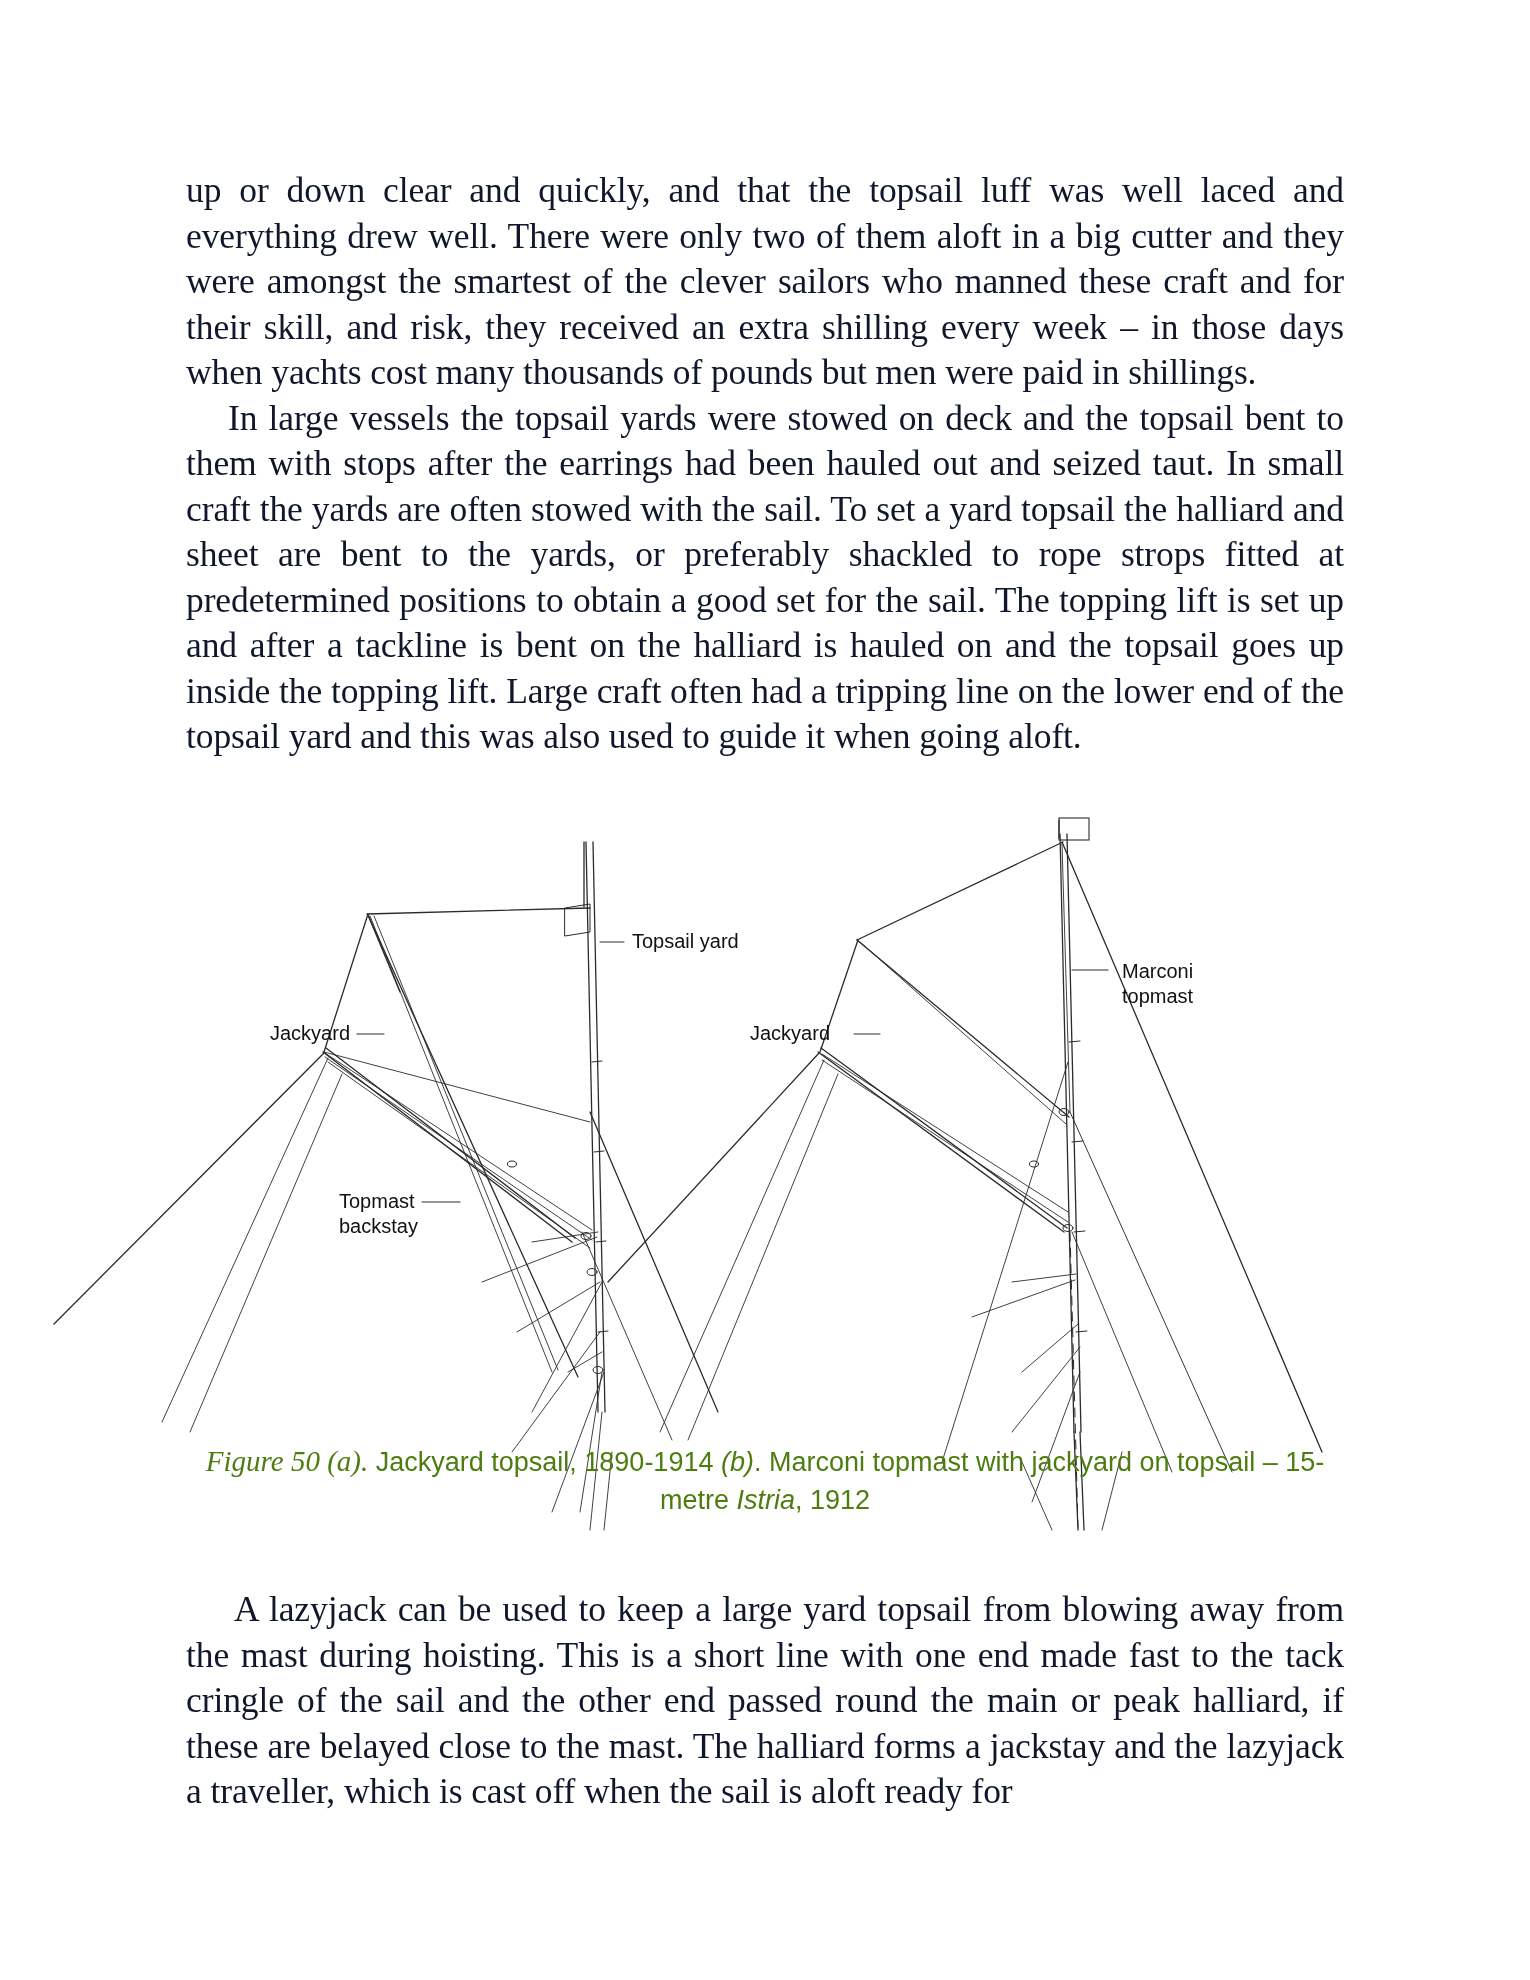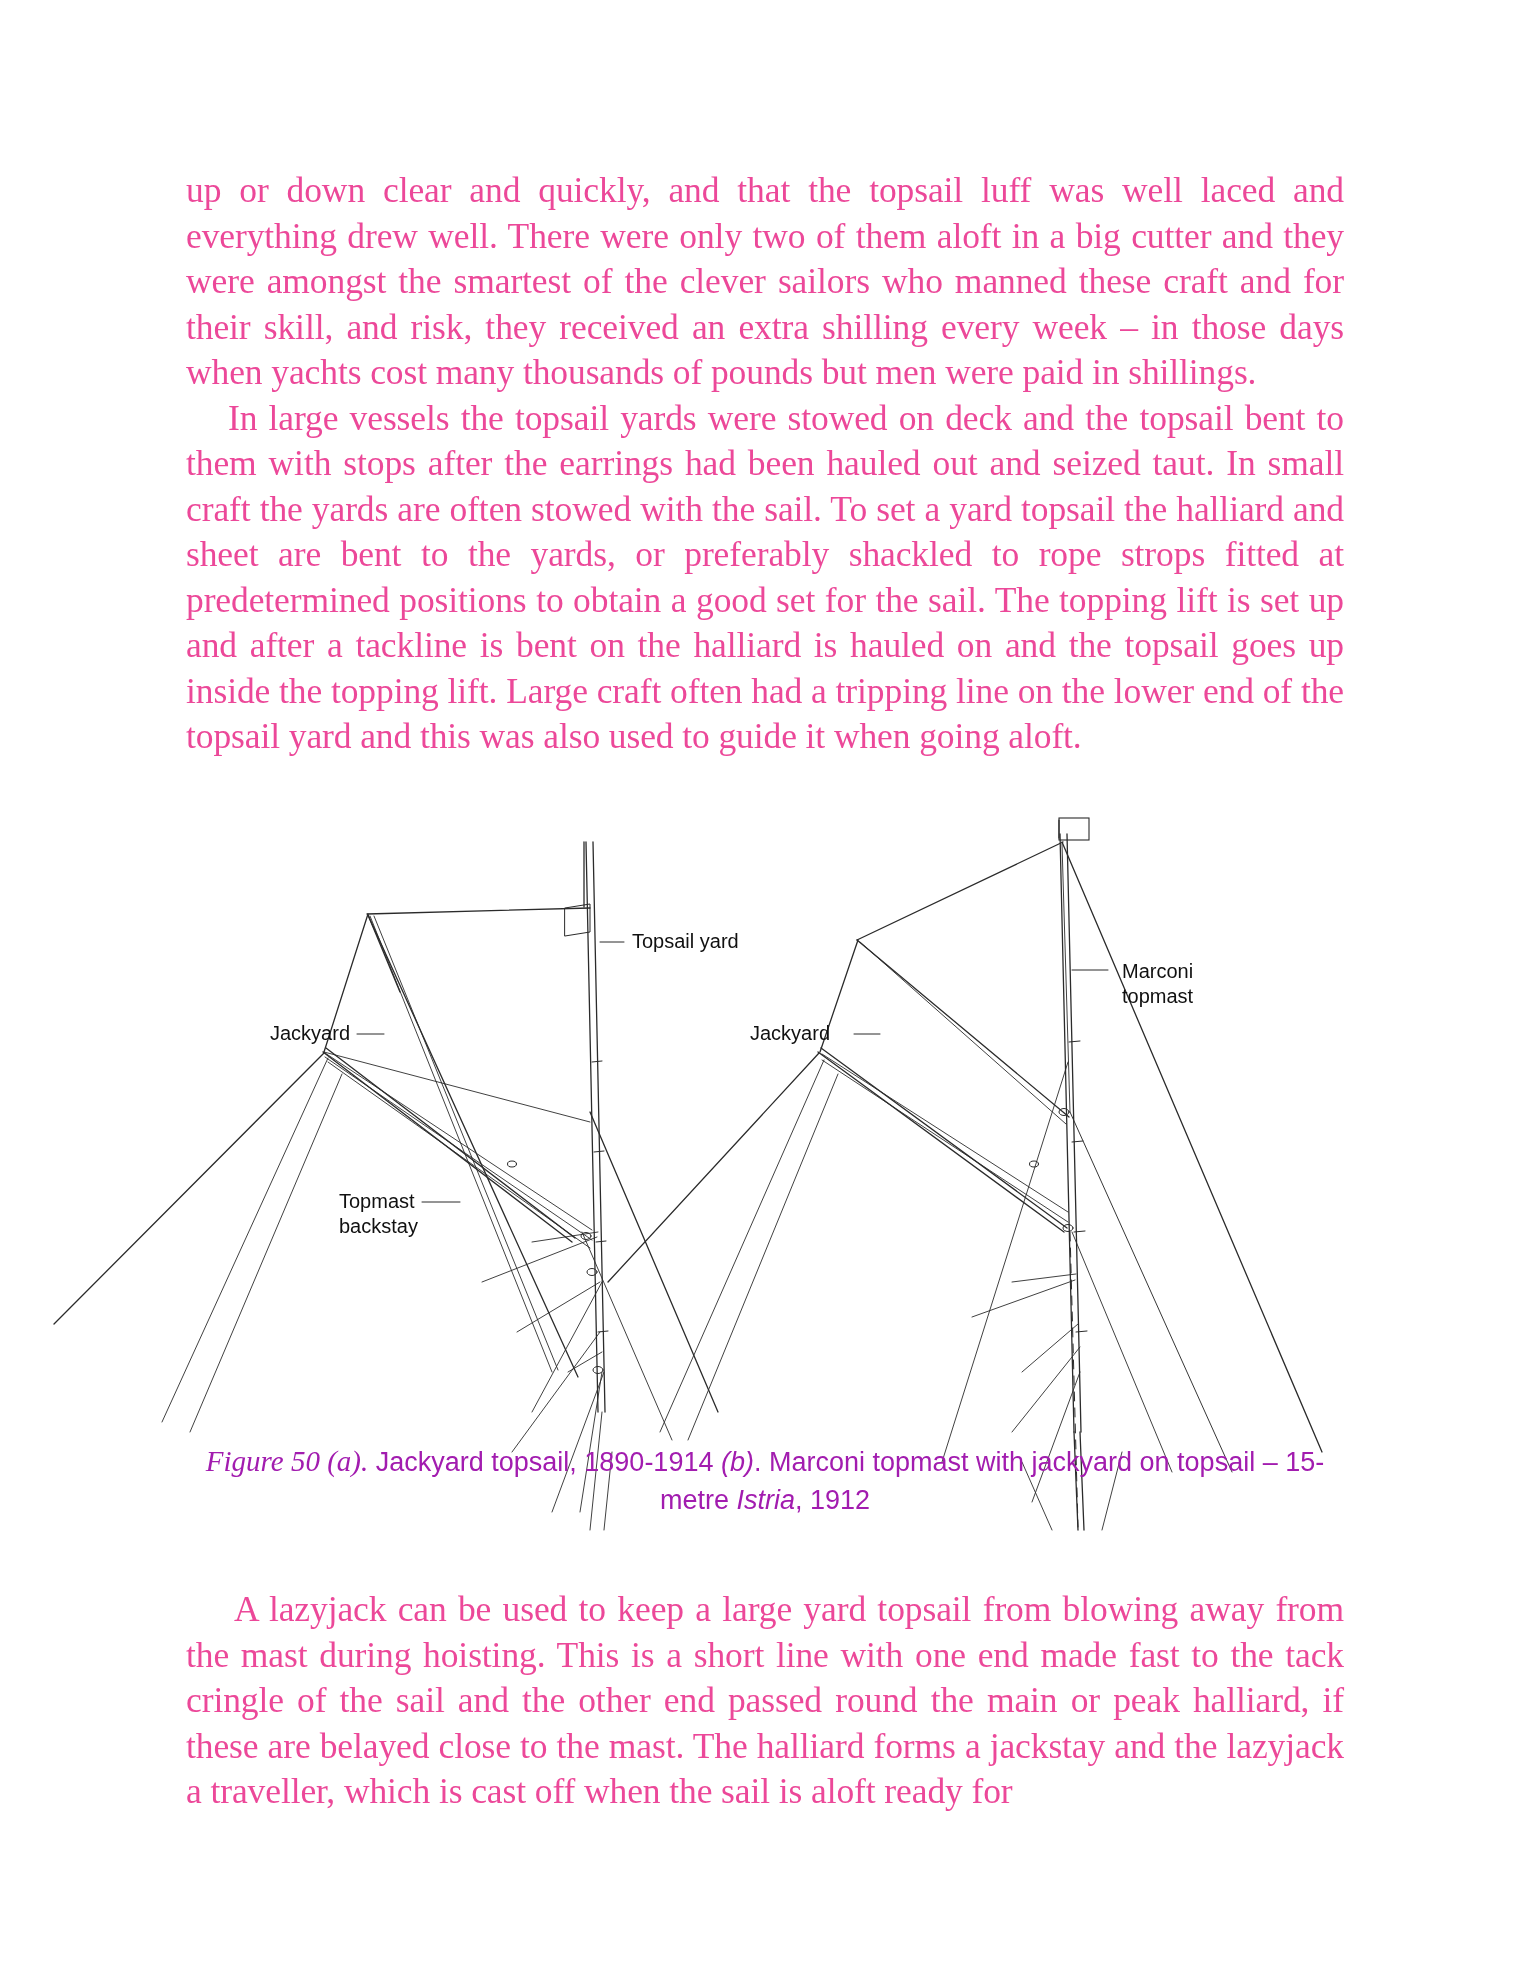--- a/index.html
+++ b/index.html
@@ -29,21 +29,21 @@
     width: 1158px;
   }
 
   p.body-text {
     margin: 0;
     font-family: "Liberation Serif", serif;
     font-size: 35.5px;
     line-height: 45.5px;
     text-align: justify;
     text-justify: inter-word;
-    color: #ec4899;
+    color: #0f172a;
     letter-spacing: -0.1px;
   }
   p.body-text.indent {
     text-indent: 42px;
   }
   p.body-text.lastpara {
     text-indent: 48px;
   }
 
   
@@ -58,21 +58,21 @@
 
   .figure-caption {
     position: absolute;
     left: 186px;
     top: 1442px;
     width: 1158px;
     text-align: center;
     font-family: "Liberation Sans", sans-serif;
     font-size: 27px;
     line-height: 38px;
-    color: #a21caf;
+    color: #4d7c0f;
   }
   .figure-caption .serif-ital {
     font-family: "Liberation Serif", serif;
     font-style: italic;
     font-size: 29px;
   }
   .figure-caption .sans-ital {
     font-style: italic;
   }
 

